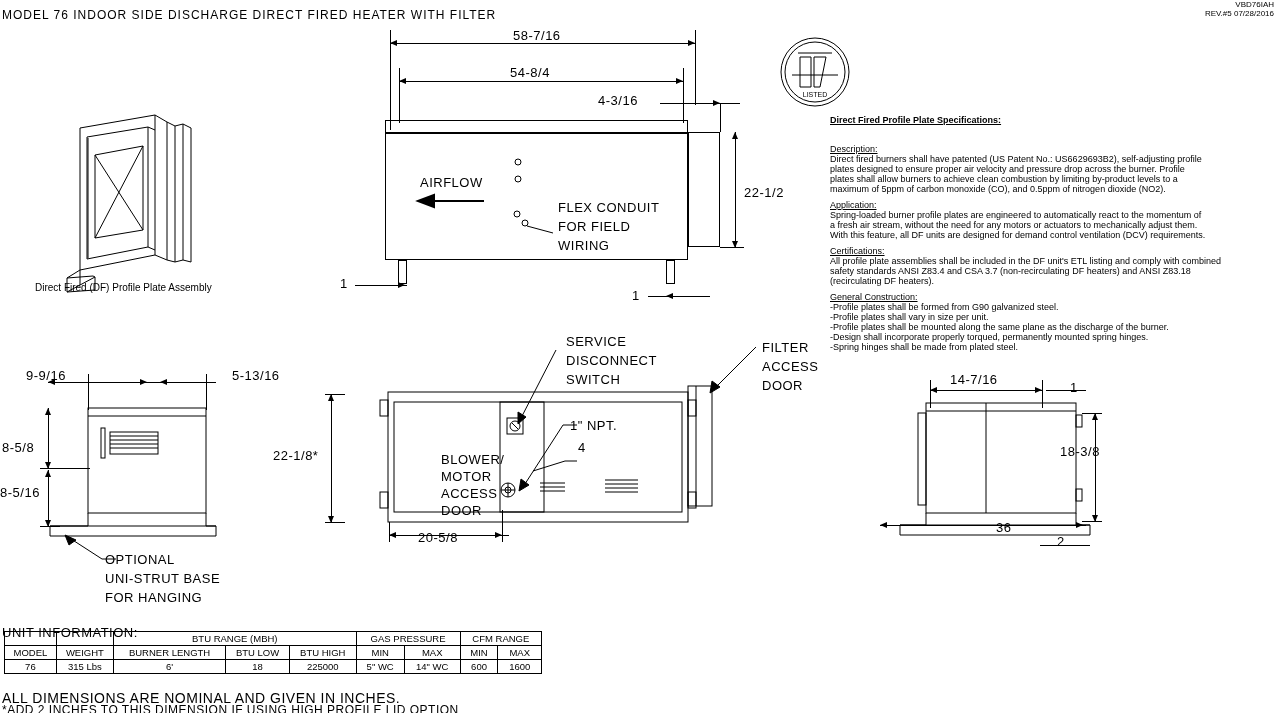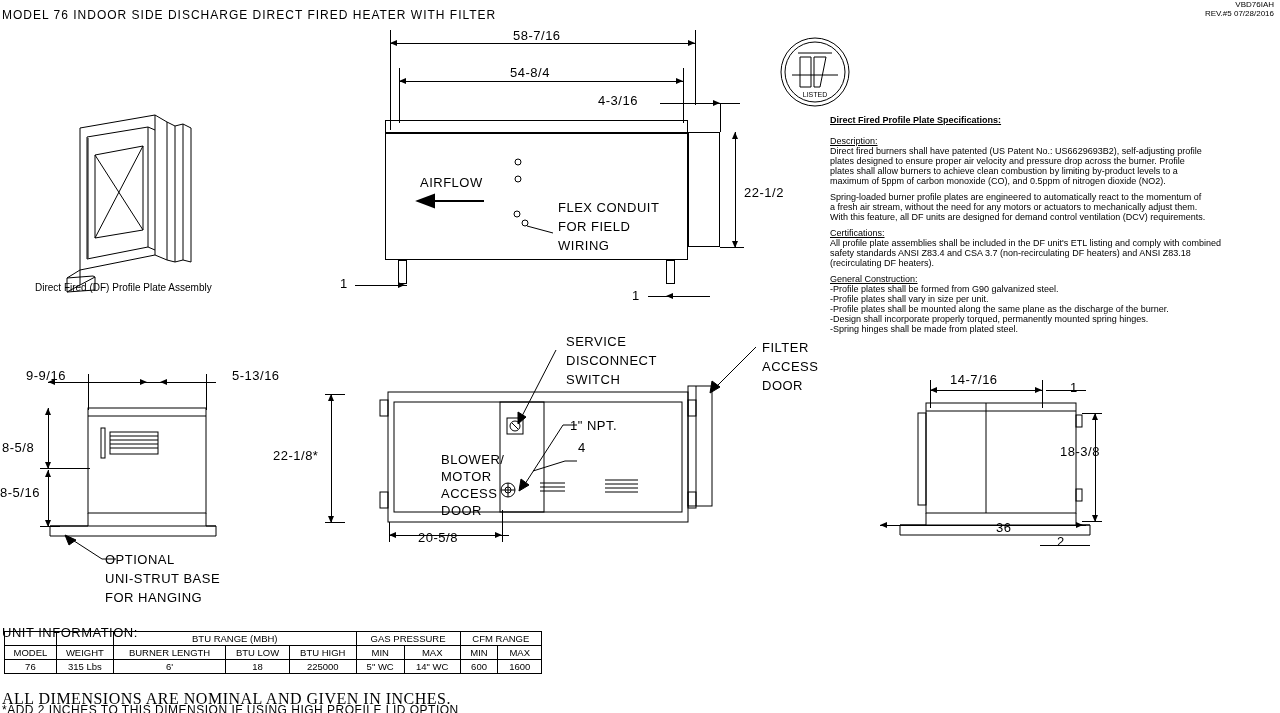--- a/index.html
+++ b/index.html
@@ -125,28 +125,29 @@
     <circle cx="20" cy="68" r="3"></circle>
     <path d="M22 71 L48 78"></path>
   </g>
 </svg>
 <div class="txt" style="left:558px;top:198px;line-height:19px;">FLEX CONDUIT
 FOR FIELD
 WIRING</div>
 
 <div class="abs small" style="left:830px;top:115px;width:440px;">
   <div class="u" style="font-size:9px;font-weight:bold;">Direct Fired Profile Plate Specifications:</div>
-  <div style="margin-top:11px;">
+  <div style="margin-top:19px;">
     <div class="u">Description:</div>
     <div style="white-space:pre-wrap;">Direct fired burners shall have patented (US Patent No.: US6629693B2), self-adjusting profile
 plates designed to ensure proper air velocity and pressure drop across the burner. Profile
 plates shall allow burners to achieve clean combustion by limiting by-product levels to a
 maximum of 5ppm of carbon monoxide (CO), and 0.5ppm of nitrogen dioxide (NO2).</div>
   </div>
   <div style="margin-top:6px;">
+    <div class="u">Application:</div>
     <div style="white-space:pre-wrap;">Spring-loaded burner profile plates are engineered to automatically react to the momentum of
 a fresh air stream, without the need for any motors or actuators to mechanically adjust them.
 With this feature, all DF units are designed for demand control ventilation (DCV) requirements.</div>
   </div>
   <div style="margin-top:6px;">
     <div class="u">Certifications:</div>
     <div style="white-space:pre-wrap;">All profile plate assemblies shall be included in the DF unit's ETL listing and comply with combined
 safety standards ANSI Z83.4 and CSA 3.7 (non-recirculating DF heaters) and ANSI Z83.18
 (recirculating DF heaters).</div>
   </div>
@@ -360,14 +361,14 @@
     <td>18</td>
     <td>225000</td>
     <td>5" WC</td>
     <td>14" WC</td>
     <td>600</td>
     <td>1600</td>
   </tr>
 </tbody>
   </table>
 
-<div class="txt" style="left:2px;top:690px;font-size:16px;font-family:Liberation Serif, serif;">ALL DIMENSIONS ARE NOMINAL AND GIVEN IN INCHES.</div>
+<div class="txt" style="left:2px;top:690px;font-size:14px;">ALL DIMENSIONS ARE NOMINAL AND GIVEN IN INCHES.</div>
 <div class="txt" style="left:2px;top:703px;font-size:12px;">*ADD 2 INCHES TO THIS DIMENSION IF USING HIGH PROFILE LID OPTION</div>
 
 </body></html>

